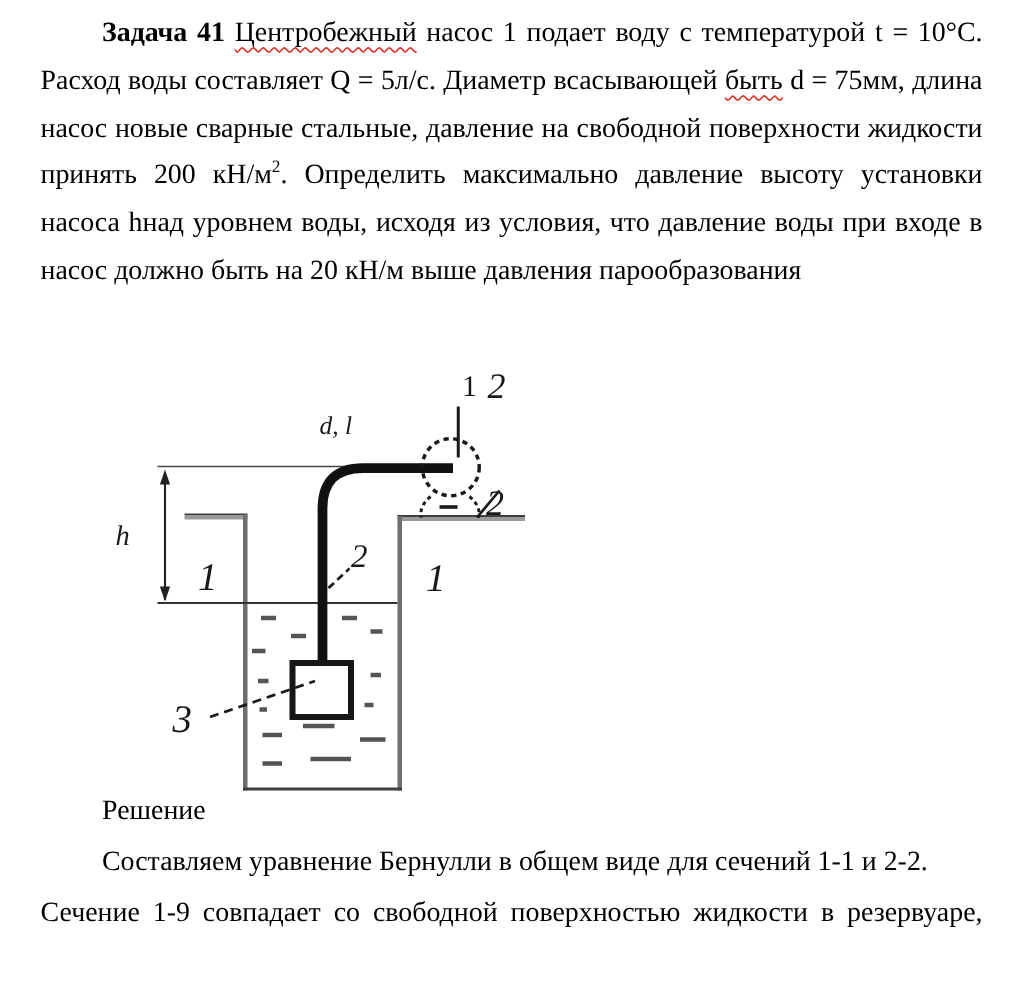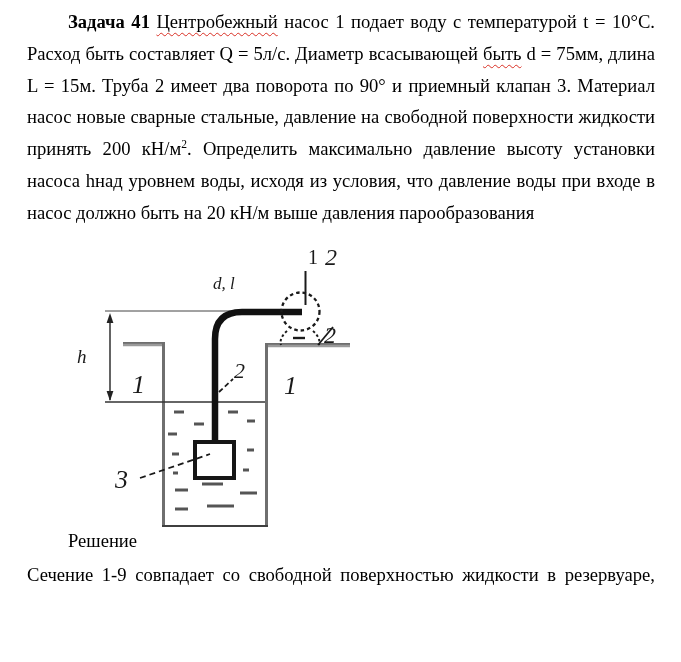--- a/index.html
+++ b/index.html
@@ -33,25 +33,24 @@
 
 <div class="page">
 
   <div class="textblock" style="top:6px;">
     <div class="tline indent">
       <span class="b">Задача 41</span>
       <span class="sq">Центробежный</span>
       <span>насос 1 подает воду с температурой t = 10°С.</span>
     </div>
     <div class="tline">
-      <span>Расход быть составляет Q = 5л/с. Диаметр всасывающей</span>
+      <span>Расход воды составляет Q = 5л/с. Диаметр всасывающей</span>
       <span class="sq">быть</span>
       <span>d = 75мм, длина</span>
     </div>
-    <div class="tline">L = 15м. Труба 2 имеет два поворота по 90° и приемный клапан 3. Материал</div>
     <div class="tline">насос новые сварные стальные, давление на свободной поверхности жидкости</div>
     <div class="tline"><span>принять 200 кН/м</span><sup>2</sup><span>. Определить максимально давление высоту установки</span></div>
     <div class="tline">насоса hнад уровнем воды, исходя из условия, что давление воды при входе в</div>
     <div class="tline lastline">насос должно быть на 20 кН/м выше давления парообразования</div>
   </div>
 
   <div class="diagram">
     <svg width="330" height="318" viewBox="0 0 330 318">
 
       <line x1="45" y1="71" x2="242" y2="71" stroke="#444" stroke-width="1"></line>
@@ -113,16 +112,17 @@
       <line x1="159" y1="152" x2="173" y2="139" stroke="#1a1a1a" stroke-width="1.8" stroke-dasharray="5 3"></line>
       <text x="174" y="138" font-size="22" font-style="italic">2</text>
 
       <line x1="80" y1="238" x2="150" y2="214" stroke="#1a1a1a" stroke-width="1.8" stroke-dasharray="6 4"></line>
       <text x="55" y="248" font-size="26" font-style="italic">3</text>
     </svg>
   </div>
 
   <div class="textblock solution" style="top:524px;">
     <div class="tline lastline indent">Решение</div>
+    <div class="tline lastline indent">Составляем уравнение Бернулли в общем виде для сечений 1-1 и 2-2.</div>
     <div class="tline">Сечение 1-9 совпадает со свободной поверхностью жидкости в резервуаре,</div>
   </div>
 
 </div>
 
 </body></html>

